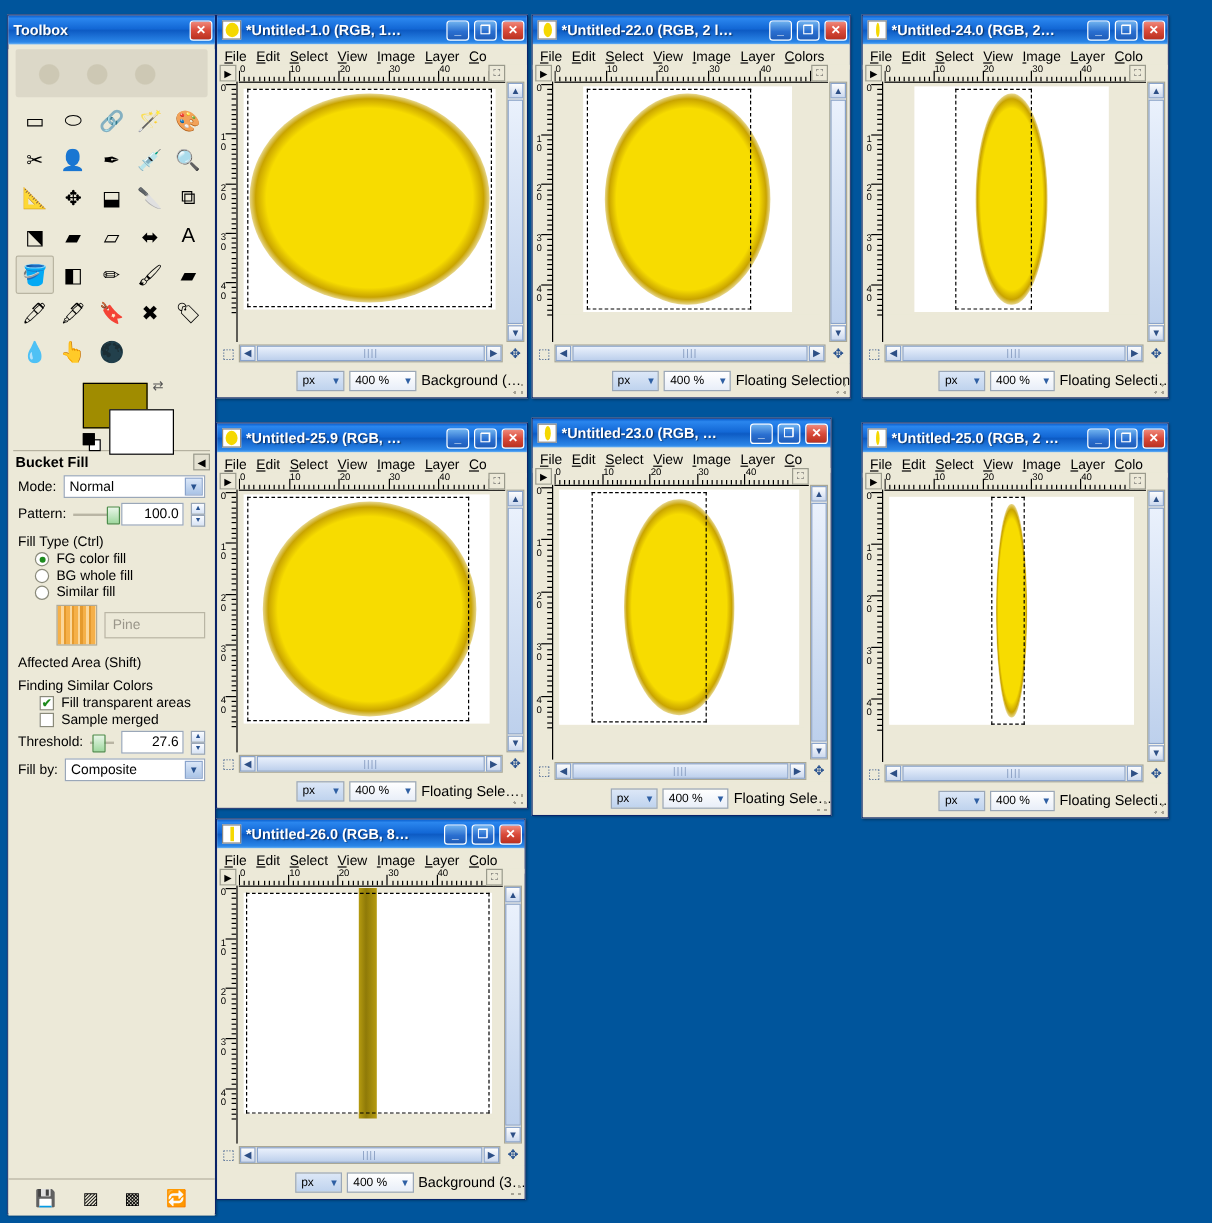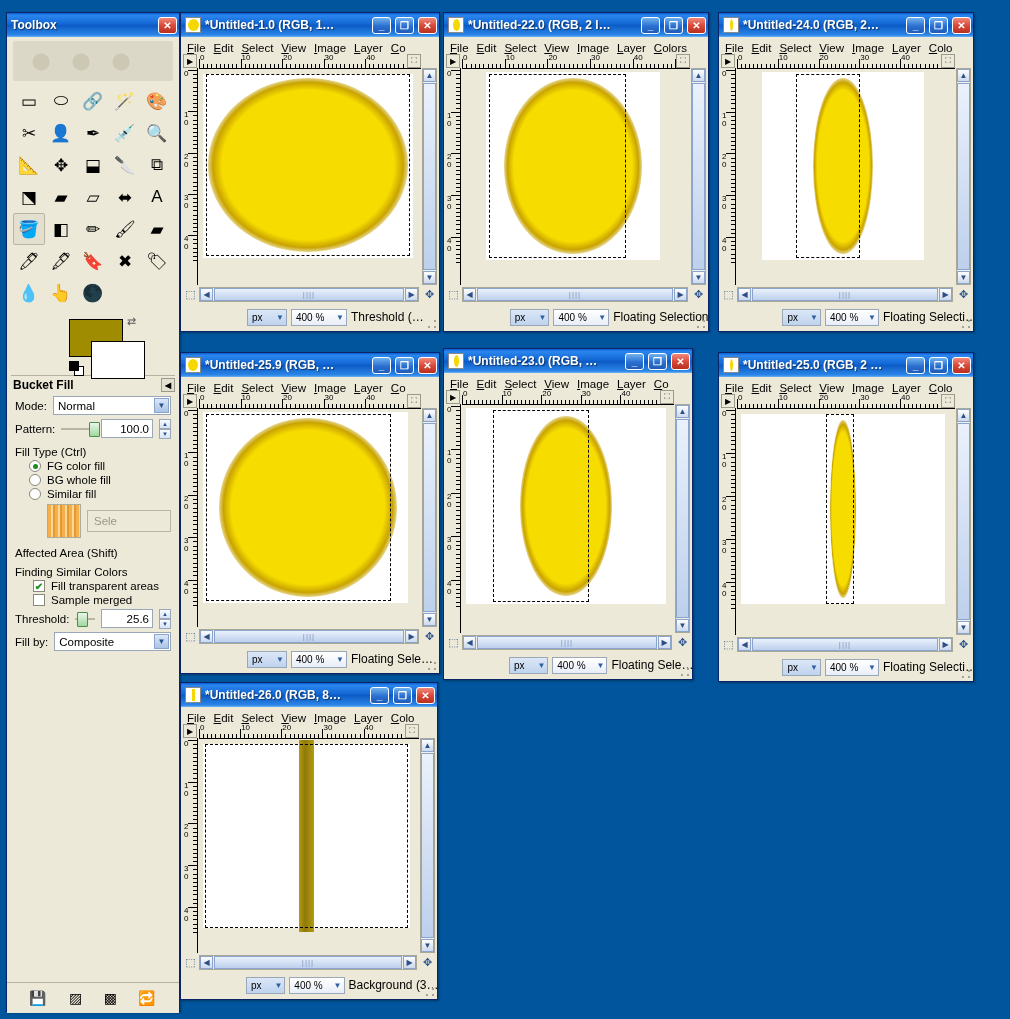--- a/index.html
+++ b/index.html
@@ -224,21 +224,21 @@
           <span>BG whole fill</span>
         </div>
         <div class="radiorow">
           <span class="radio"></span>
           <span>Similar fill</span>
         </div>
       </div>
 
     <div class="patternrow">
       <span class="patswatch"></span>
-      <span class="patname">Sele</span>
+      <span class="patname">Pine</span>
     </div>
 
     <div class="grouplabel">Affected Area  (Shift)</div>
 
     <div class="grouplabel">Finding Similar Colors</div>
     <div id="checks">
         <div class="checkrow">
           <span class="check">✔</span>
           <span>Fill transparent areas</span>
         </div>
@@ -247,21 +247,21 @@
           <span>Sample merged</span>
         </div>
       </div>
 
     <div class="row">
       <span class="lab">Threshold:</span>
       <span class="slider">
         <span class="track"></span>
         <span class="knob" id="thknob" style="left: 7%;"></span>
       </span>
-      <span class="spin">25.6</span>
+      <span class="spin">27.6</span>
       <span class="spinarrows">
           <i>▲</i>
           <i>▼</i>
         </span>
     </div>
 
     <div class="row">
       <span class="lab">Fill by:</span>
       <span class="selbox">
         <span>Composite</span>
@@ -437,21 +437,21 @@
       <div class="statusbar">
     <span style="width:62px"></span>
     <span class="combo unitcombo" style="width:40px">
       <span class="cv">px</span>
       <span class="caret">▼</span>
     </span>
     <span class="combo" style="width:56px">
       <span class="cv">400 %</span>
       <span class="caret">▼</span>
     </span>
-    <span class="statuslabel">Threshold (…</span>
+    <span class="statuslabel">Background (…</span>
     <span class="grip"></span>
       </div>
     </div>
     <div class="win" style="left: 443px; top: 12px; width: 266px; height: 320px;">
       <div class="titlebar">
         <span class="tb-icon">
       <span class="blob" style="width:7px;height:12px;border-radius:50%;display:block"></span>
     </span>
     <span class="ttl">*Untitled-22.0 (RGB, 2 l…</span>
     <span class="winbtn">_</span>

